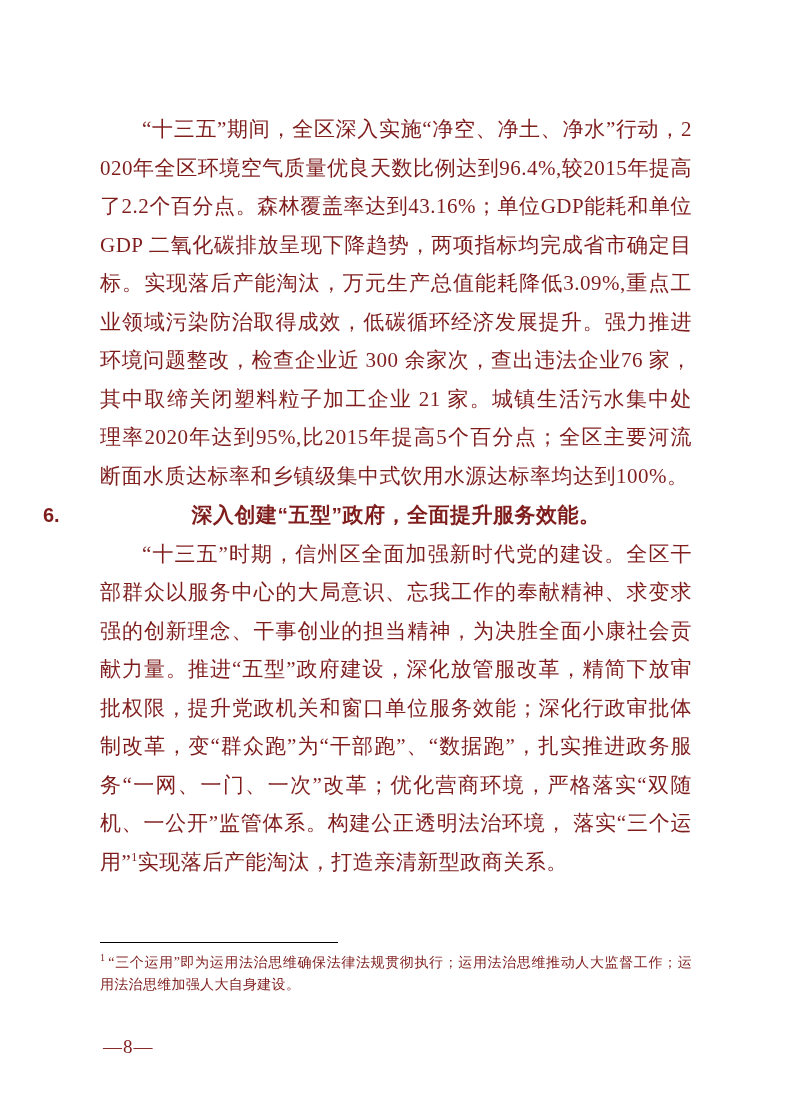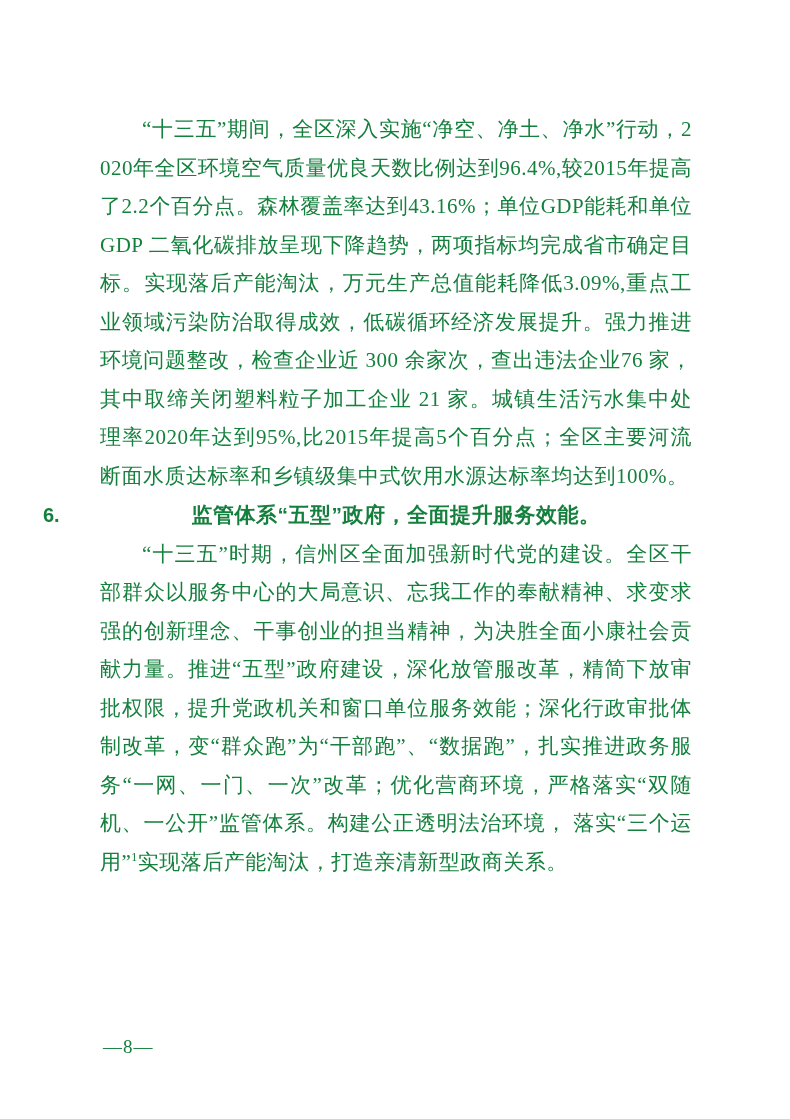--- a/index.html
+++ b/index.html
@@ -3,21 +3,21 @@
 <meta charset="utf-8">
 <style>
   * { margin: 0; padding: 0; box-sizing: border-box; }
   html, body { background: #ffffff; }
   .page {
     position: relative;
     width: 790px;
     height: 1119px;
     background: #ffffff;
     font-family: "Liberation Serif", "DejaVu Serif", serif;
-    color: #15803d;
+    color: #7f1d1d;
     overflow: hidden;
   }
   .content {
     position: absolute;
     left: 100px;
     top: 110px;
     width: 592px;
   }
   .body-para {
     font-size: 21px;
@@ -90,23 +90,27 @@
 <body>
 
 <div class="page">
 
   <div class="content">
 
     <p class="body-para">“十三五”期间，全区深入实施“净空、净土、净水”行动，2020年全区环境空气质量优良天数比例达到96.4%,较2015年提高了2.2个百分点。森林覆盖率达到43.16%；单位GDP能耗和单位GDP 二氧化碳排放呈现下降趋势，两项指标均完成省市确定目标。实现落后产能淘汰，万元生产总值能耗降低3.09%,重点工业领域污染防治取得成效，低碳循环经济发展提升。强力推进环境问题整改，检查企业近 300 余家次，查出违法企业76 家，其中取缔关闭塑料粒子加工企业 21 家。城镇生活污水集中处理率2020年达到95%,比2015年提高5个百分点；全区主要河流断面水质达标率和乡镇级集中式饮用水源达标率均达到100%。</p>
 
     <div class="section-heading-row">
       <span class="section-number">6.</span>
-      <h2 class="section-heading">监管体系“五型”政府，全面提升服务效能。</h2>
+      <h2 class="section-heading">深入创建“五型”政府，全面提升服务效能。</h2>
     </div>
 
     <p class="body-para"><span>“十三五”时期，信州区全面加强新时代党的建设。全区干部群众以服务中心的大局意识、忘我工作的奉献精神、求变求强的创新理念、干事创业的担当精神，为决胜全面小康社会贡献力量。推进“五型”政府建设，深化放管服改革，精简下放审批权限，提升党政机关和窗口单位服务效能；深化行政审批体制改革，变“群众跑”为“干部跑”、“数据跑”，扎实推进政务服务“一网、一门、一次”改革；优化营商环境，严格落实“双随机、一公开”监管体系。构建公正透明法治环境， 落实“三个运用”</span><sup class="fn-ref">1</sup><span>实现落后产能淘汰，打造亲清新型政商关系。</span></p>
 
   </div>
 
+  <div class="footnote-area">
+    <div class="footnote-rule"></div>
+    <p class="footnote-text"><sup>1</sup><span>“三个运用”即为运用法治思维确保法律法规贯彻执行；运用法治思维推动人大监督工作；运用法治思维加强人大自身建设。</span></p>
+  </div>
 
   <div class="page-number">—8—</div>
 
 </div>
 
 </body></html>

